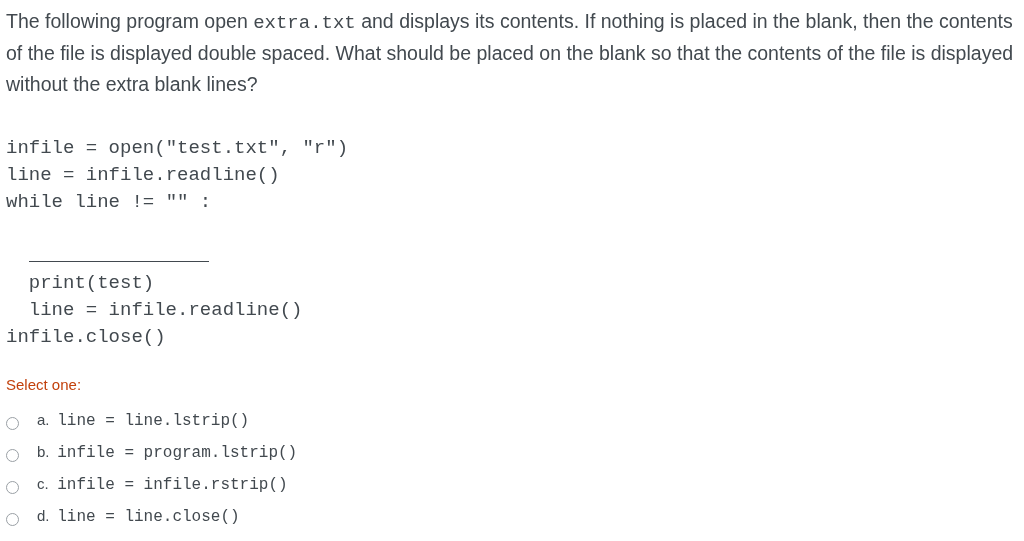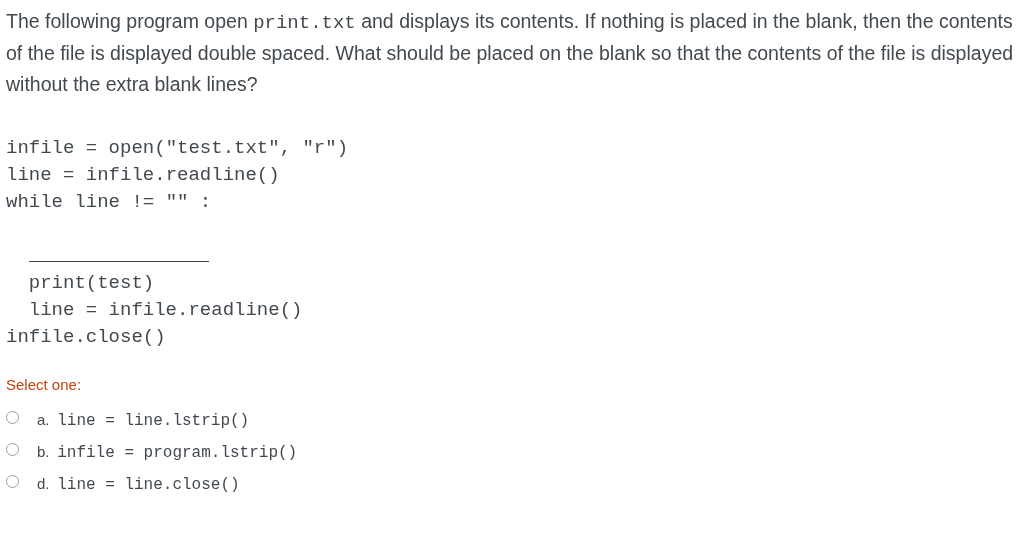--- a/index.html
+++ b/index.html
@@ -48,21 +48,21 @@
   .select-one {
     margin-top: 26px;
     font-size: 15px;
     color: #c2410c;
   }
   .options {
     margin-top: 12px;
   }
   .option-row {
     display: flex;
-    align-items: flex-start;
+    align-items: flex-end;
     gap: 18px;
     padding: 6px 0 7px 0;
     font-size: 15px;
     color: #42494f;
   }
   .radio {
     position: relative;
     width: 13px;
     height: 13px;
     border: 1.5px solid #9aa0a5;
@@ -80,21 +80,21 @@
     font-family: "Courier New", Courier, monospace;
     font-size: 16px;
   }
 </style>
 </head>
 <body>
 
 <div class="page">
 
   <div class="question-stem">
-    <span>The following program open </span><span class="mono">print.txt</span><span> and displays its contents. If nothing is placed in the blank, then the contents of the file is displayed double spaced. What should be placed on the blank so that the contents of the file is displayed without the extra blank lines?</span>
+    <span>The following program open </span><span class="mono">extra.txt</span><span> and displays its contents. If nothing is placed in the blank, then the contents of the file is displayed double spaced. What should be placed on the blank so that the contents of the file is displayed without the extra blank lines?</span>
   </div>
 
   <div class="code-block">
 <span>infile = open("test.txt", "r")</span>
 <span>line = infile.readline()</span>
 <span>while line != "" :</span>
 
 <span class="blank-line"></span>
 <span class="code-indent"></span><span>print(test)</span>
 <span class="code-indent"></span><span>line = infile.readline()</span>
@@ -114,20 +114,27 @@
     </div>
 
     <div class="option-row">
       <span class="radio"></span>
       <span class="option-label">
         <span class="letter">b.</span>
         <span class="mono">infile = program.lstrip()</span>
       </span>
     </div>
 
+    <div class="option-row">
+      <span class="radio"></span>
+      <span class="option-label">
+        <span class="letter">c.</span>
+        <span class="mono">infile = infile.rstrip()</span>
+      </span>
+    </div>
 
     <div class="option-row">
       <span class="radio"></span>
       <span class="option-label">
         <span class="letter">d.</span>
         <span class="mono">line = line.close()</span>
       </span>
     </div>
 
   </div>

